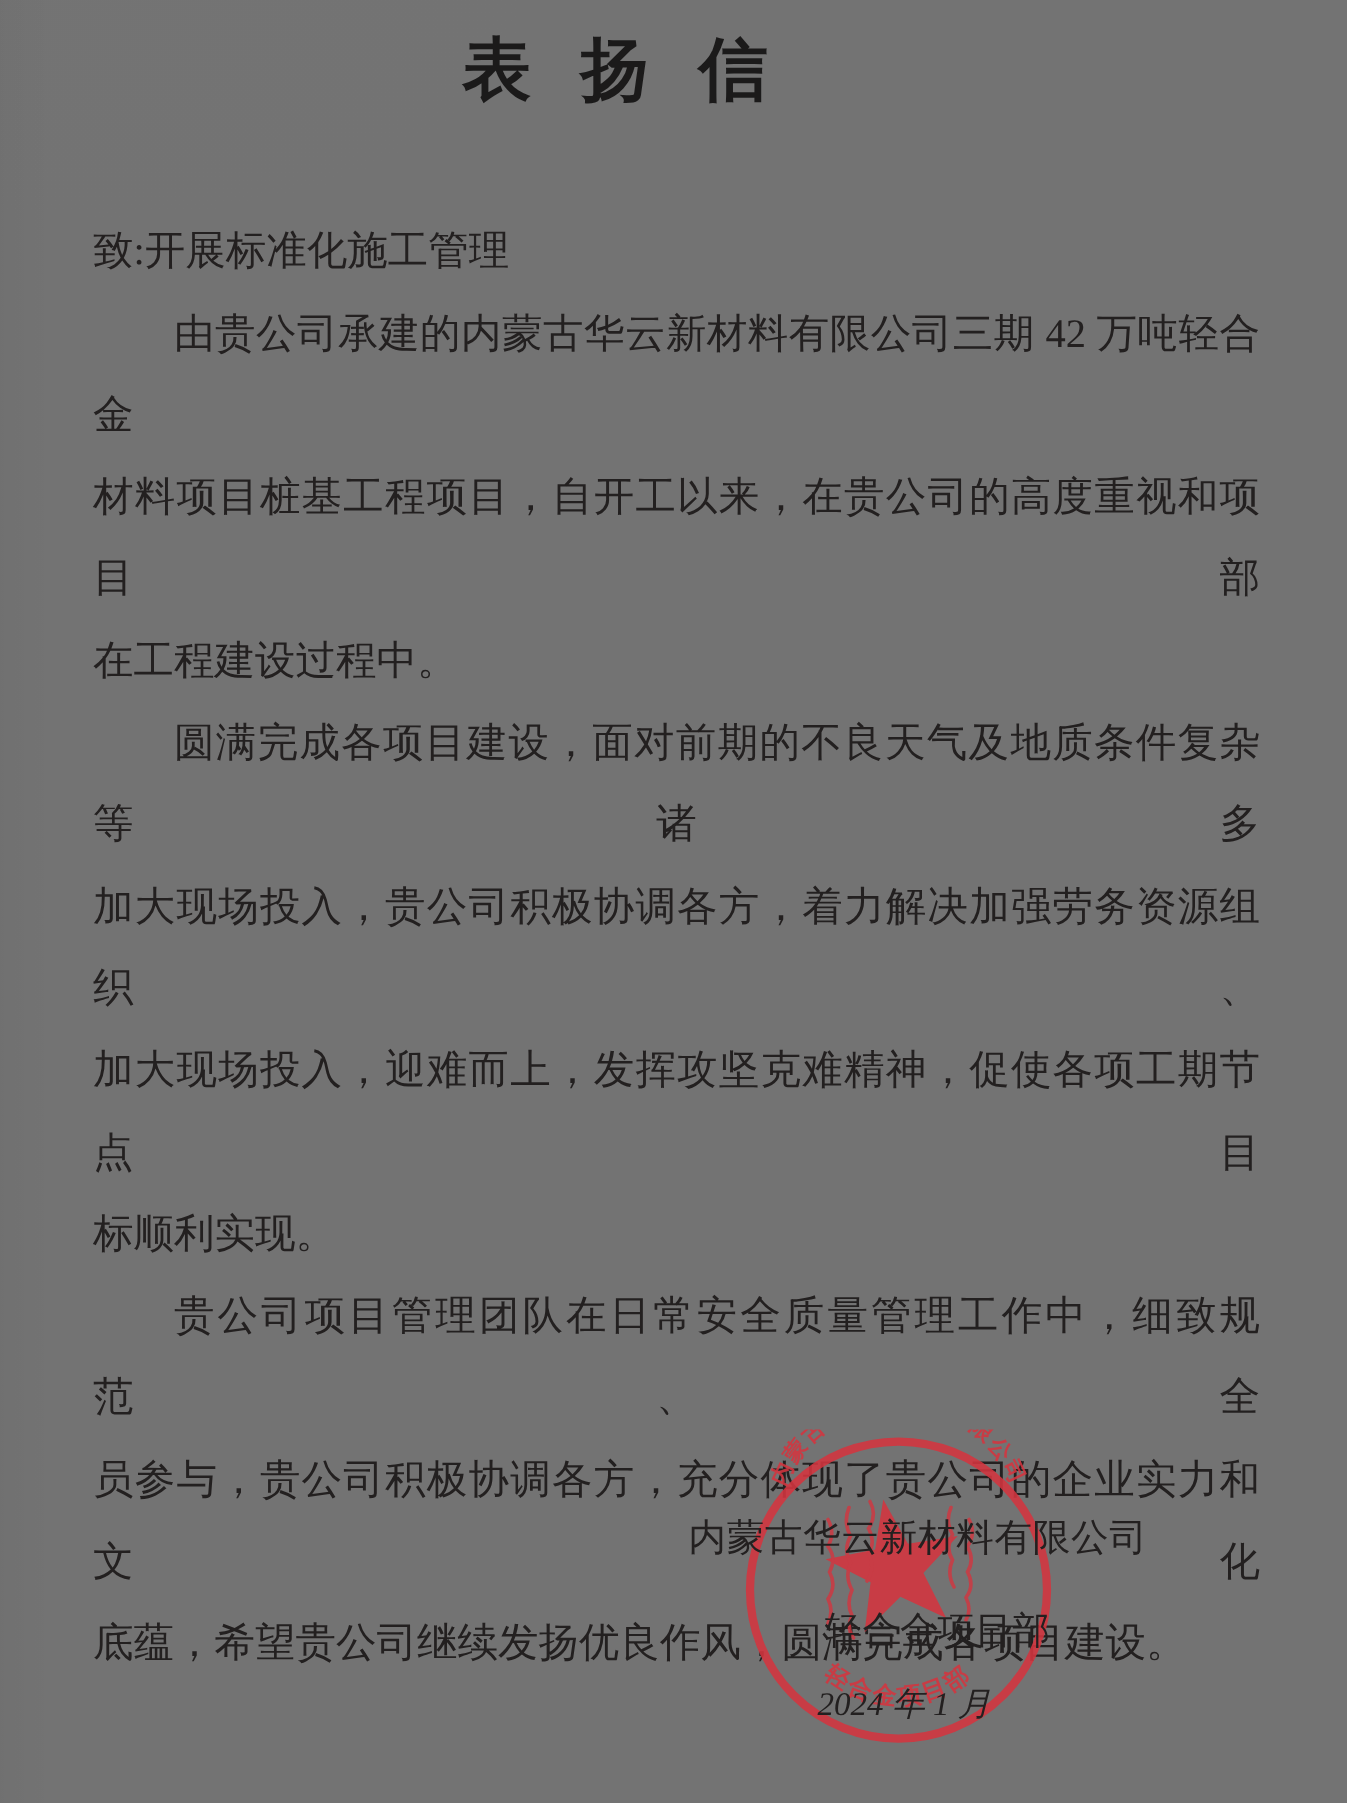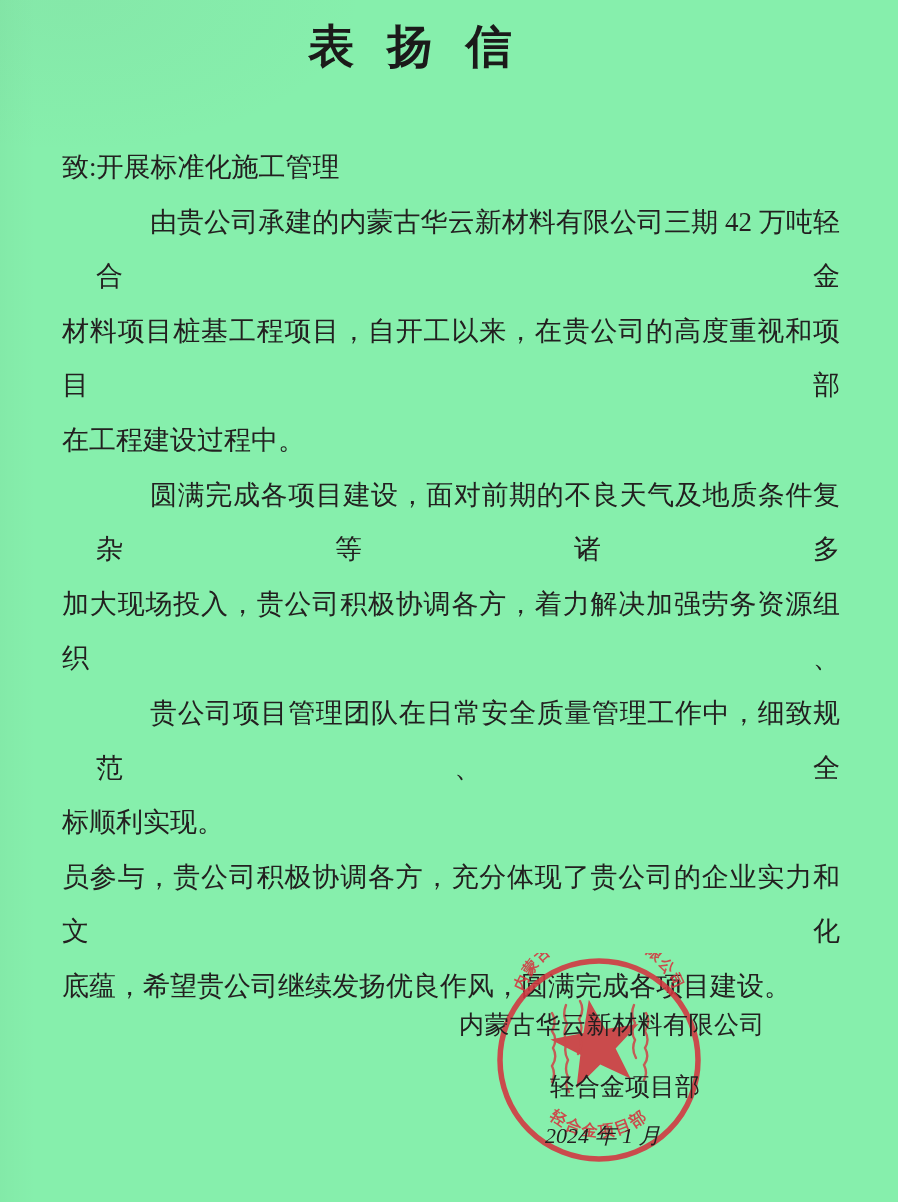--- a/index.html
+++ b/index.html
@@ -5,21 +5,21 @@
   html, body {
     margin: 0;
     padding: 0;
     background: #e8e8e8;
   }
   .page {
     position: relative;
     width: 898px;
     height: 1202px;
     margin: 0 auto;
-    background: #86efac;
+    background: #737373;
     overflow: hidden;
     font-family: "Liberation Serif", "DejaVu Serif", serif;
     color: #201e1e;
   }
   
   .page::before {
     content: "";
     position: absolute;
     inset: 0;
     background:
@@ -44,21 +44,21 @@
     top: 140px;
     left: 62px;
     width: 778px;
     font-size: 27px;
     line-height: 54.6px;
     text-align: justify;
     text-justify: inter-character;
     color: #232020;
   }
   .line { min-height: 54.6px; }
-  .line.indent { text-indent: 2em; margin-left: 34px; }
+  .line.indent { text-indent: 2em; }
   .line.stretch { text-align-last: justify; }
   .sig {
     position: absolute;
     white-space: nowrap;
     font-size: 25px;
     color: #232020;
     z-index: 3;
   }
   .sig.company { left: 459px; top: 1008px; letter-spacing: 0.5px; }
   .sig.department { left: 550px; top: 1070px; }
@@ -84,22 +84,23 @@
 
   <div class="title">表 扬 信</div>
 
   <div class="body-text">
     <div class="line">致:开展标准化施工管理</div>
     <div class="line indent stretch">由贵公司承建的内蒙古华云新材料有限公司三期 42 万吨轻合金</div>
     <div class="line stretch">材料项目桩基工程项目，自开工以来，在贵公司的高度重视和项目部</div>
     <div class="line">在工程建设过程中。</div>
     <div class="line indent stretch">圆满完成各项目建设，面对前期的不良天气及地质条件复杂等诸多</div>
     <div class="line stretch">加大现场投入，贵公司积极协调各方，着力解决加强劳务资源组织、</div>
+    <div class="line stretch">加大现场投入，迎难而上，发挥攻坚克难精神，促使各项工期节点目</div>
+    <div class="line">标顺利实现。</div>
     <div class="line indent stretch">贵公司项目管理团队在日常安全质量管理工作中，细致规范、全</div>
-    <div class="line">标顺利实现。</div>
     <div class="line stretch">员参与，贵公司积极协调各方，充分体现了贵公司的企业实力和文化</div>
     <div class="line">底蕴，希望贵公司继续发扬优良作风，圆满完成各项目建设。</div>
 
   </div>
 
   <svg class="stamp" viewBox="0 0 214 214" aria-hidden="true">
     <g stroke="#d4353f" fill="#d4353f">
       <circle cx="105" cy="107" r="99" fill="none" stroke-width="5.5"></circle>
 
       <polygon stroke="none" transform="rotate(-10 103 93)" points="103,46 114.1,77.8 147.7,78.5 120.9,98.8 130.6,131 103,111.8 75.4,131 85.1,98.8 58.3,78.5 91.9,77.8"></polygon>

